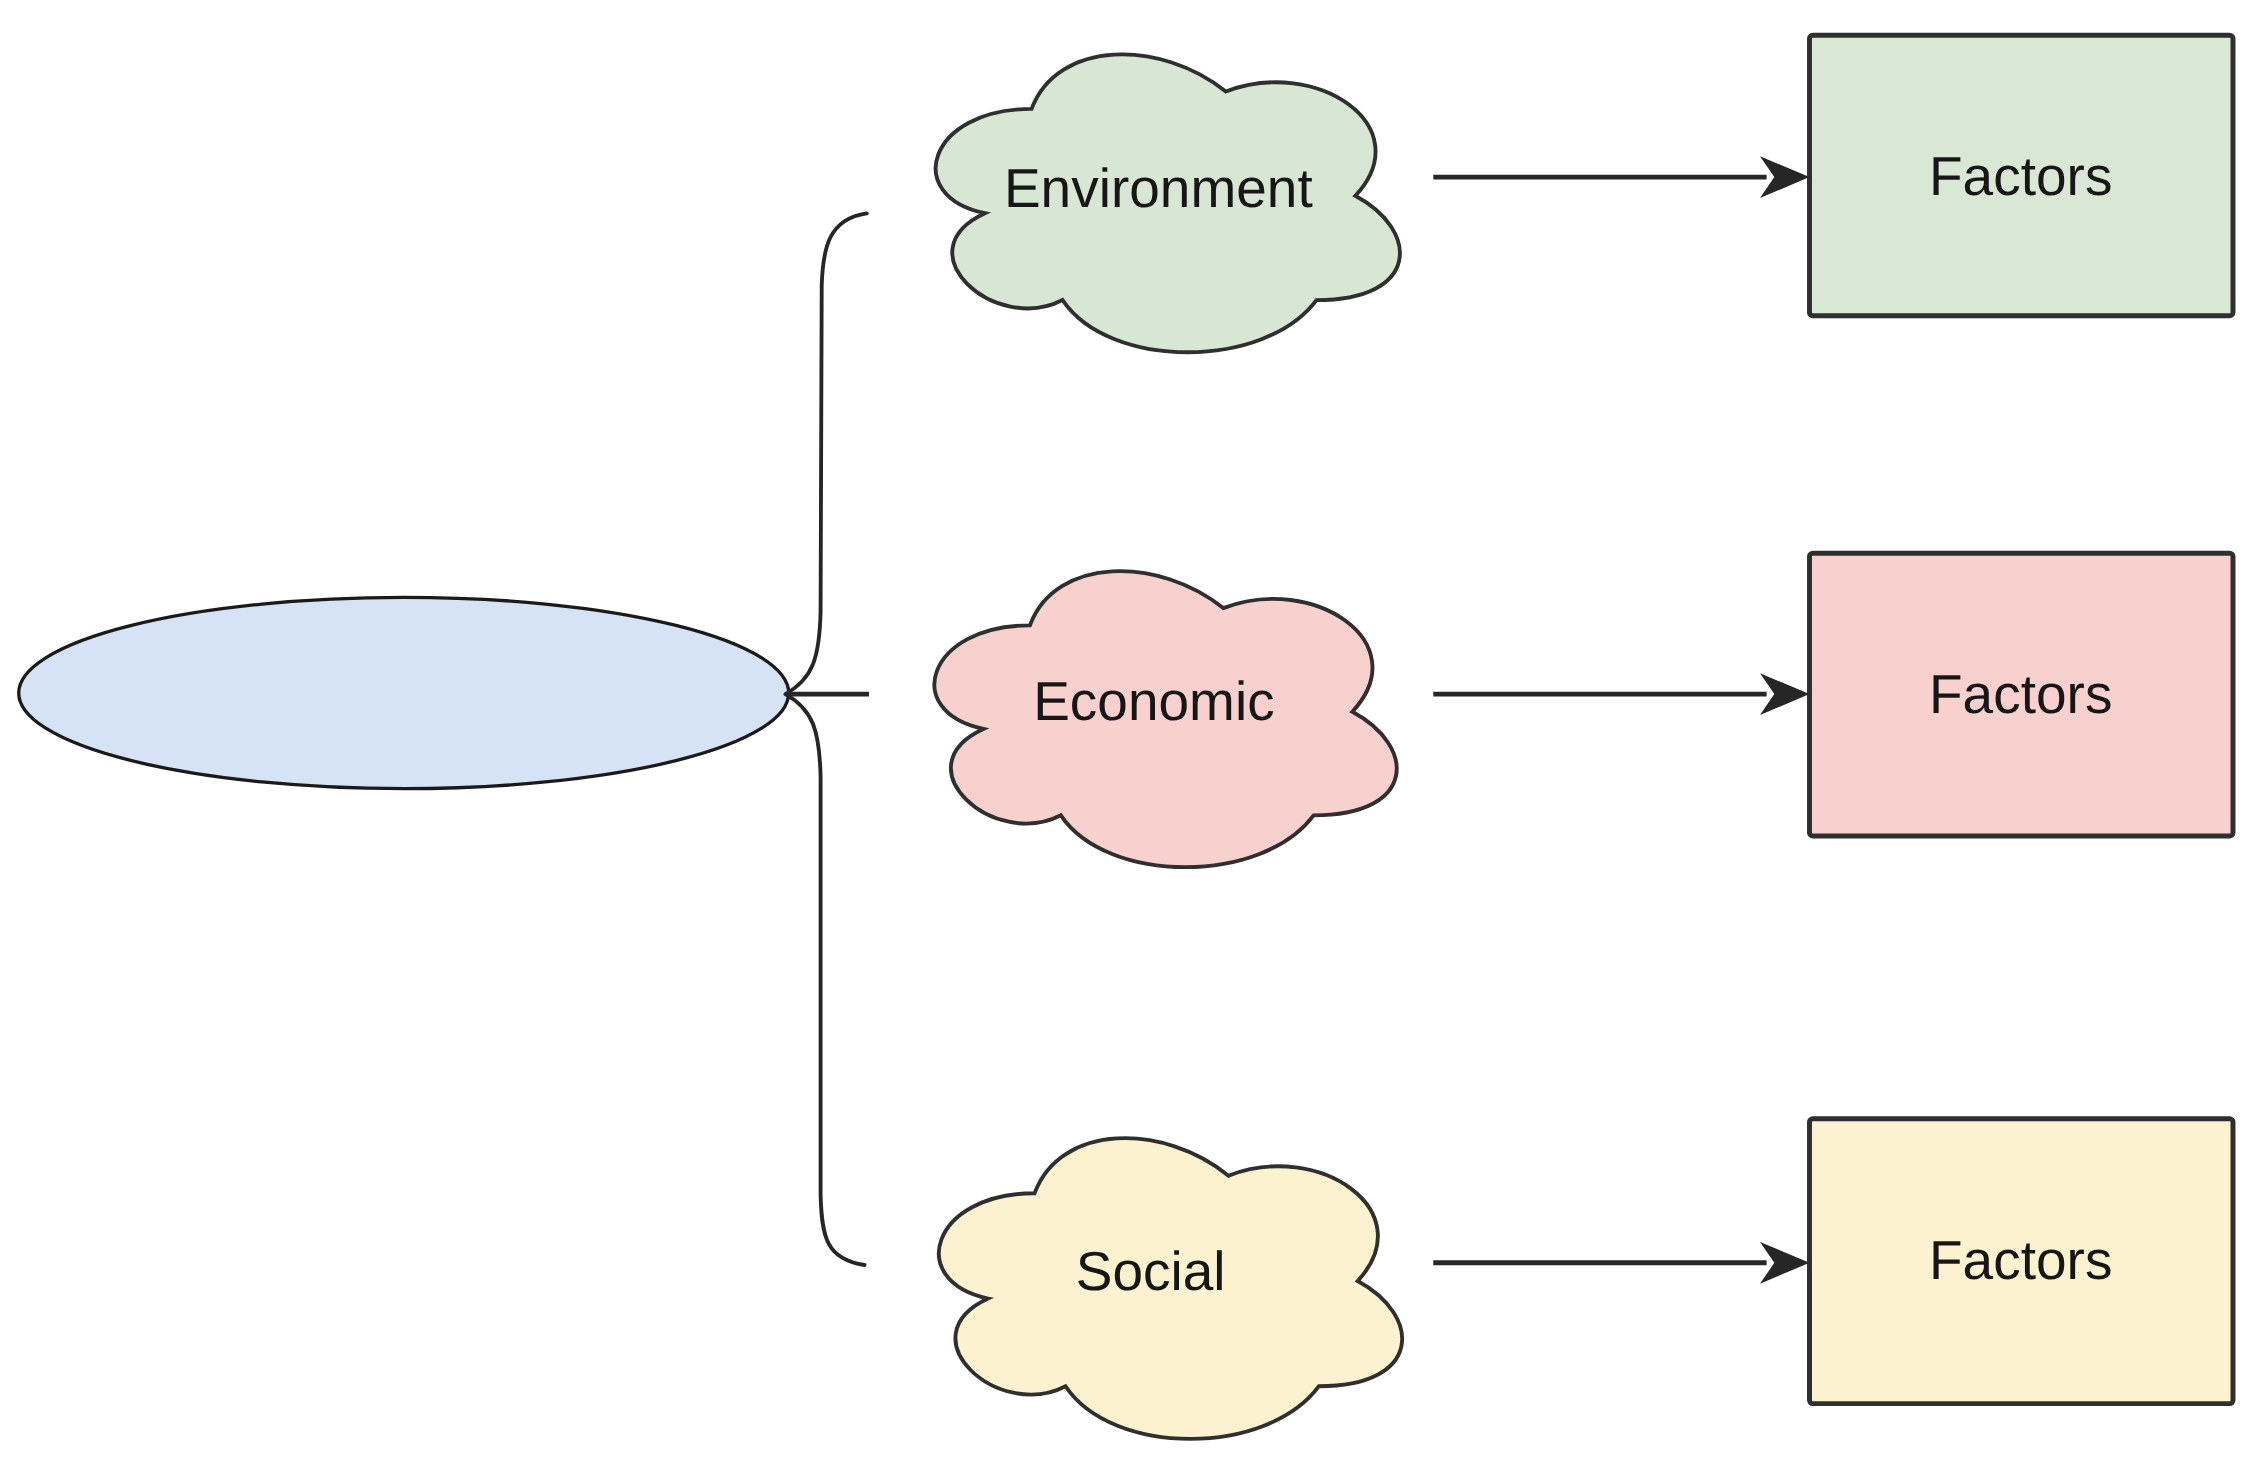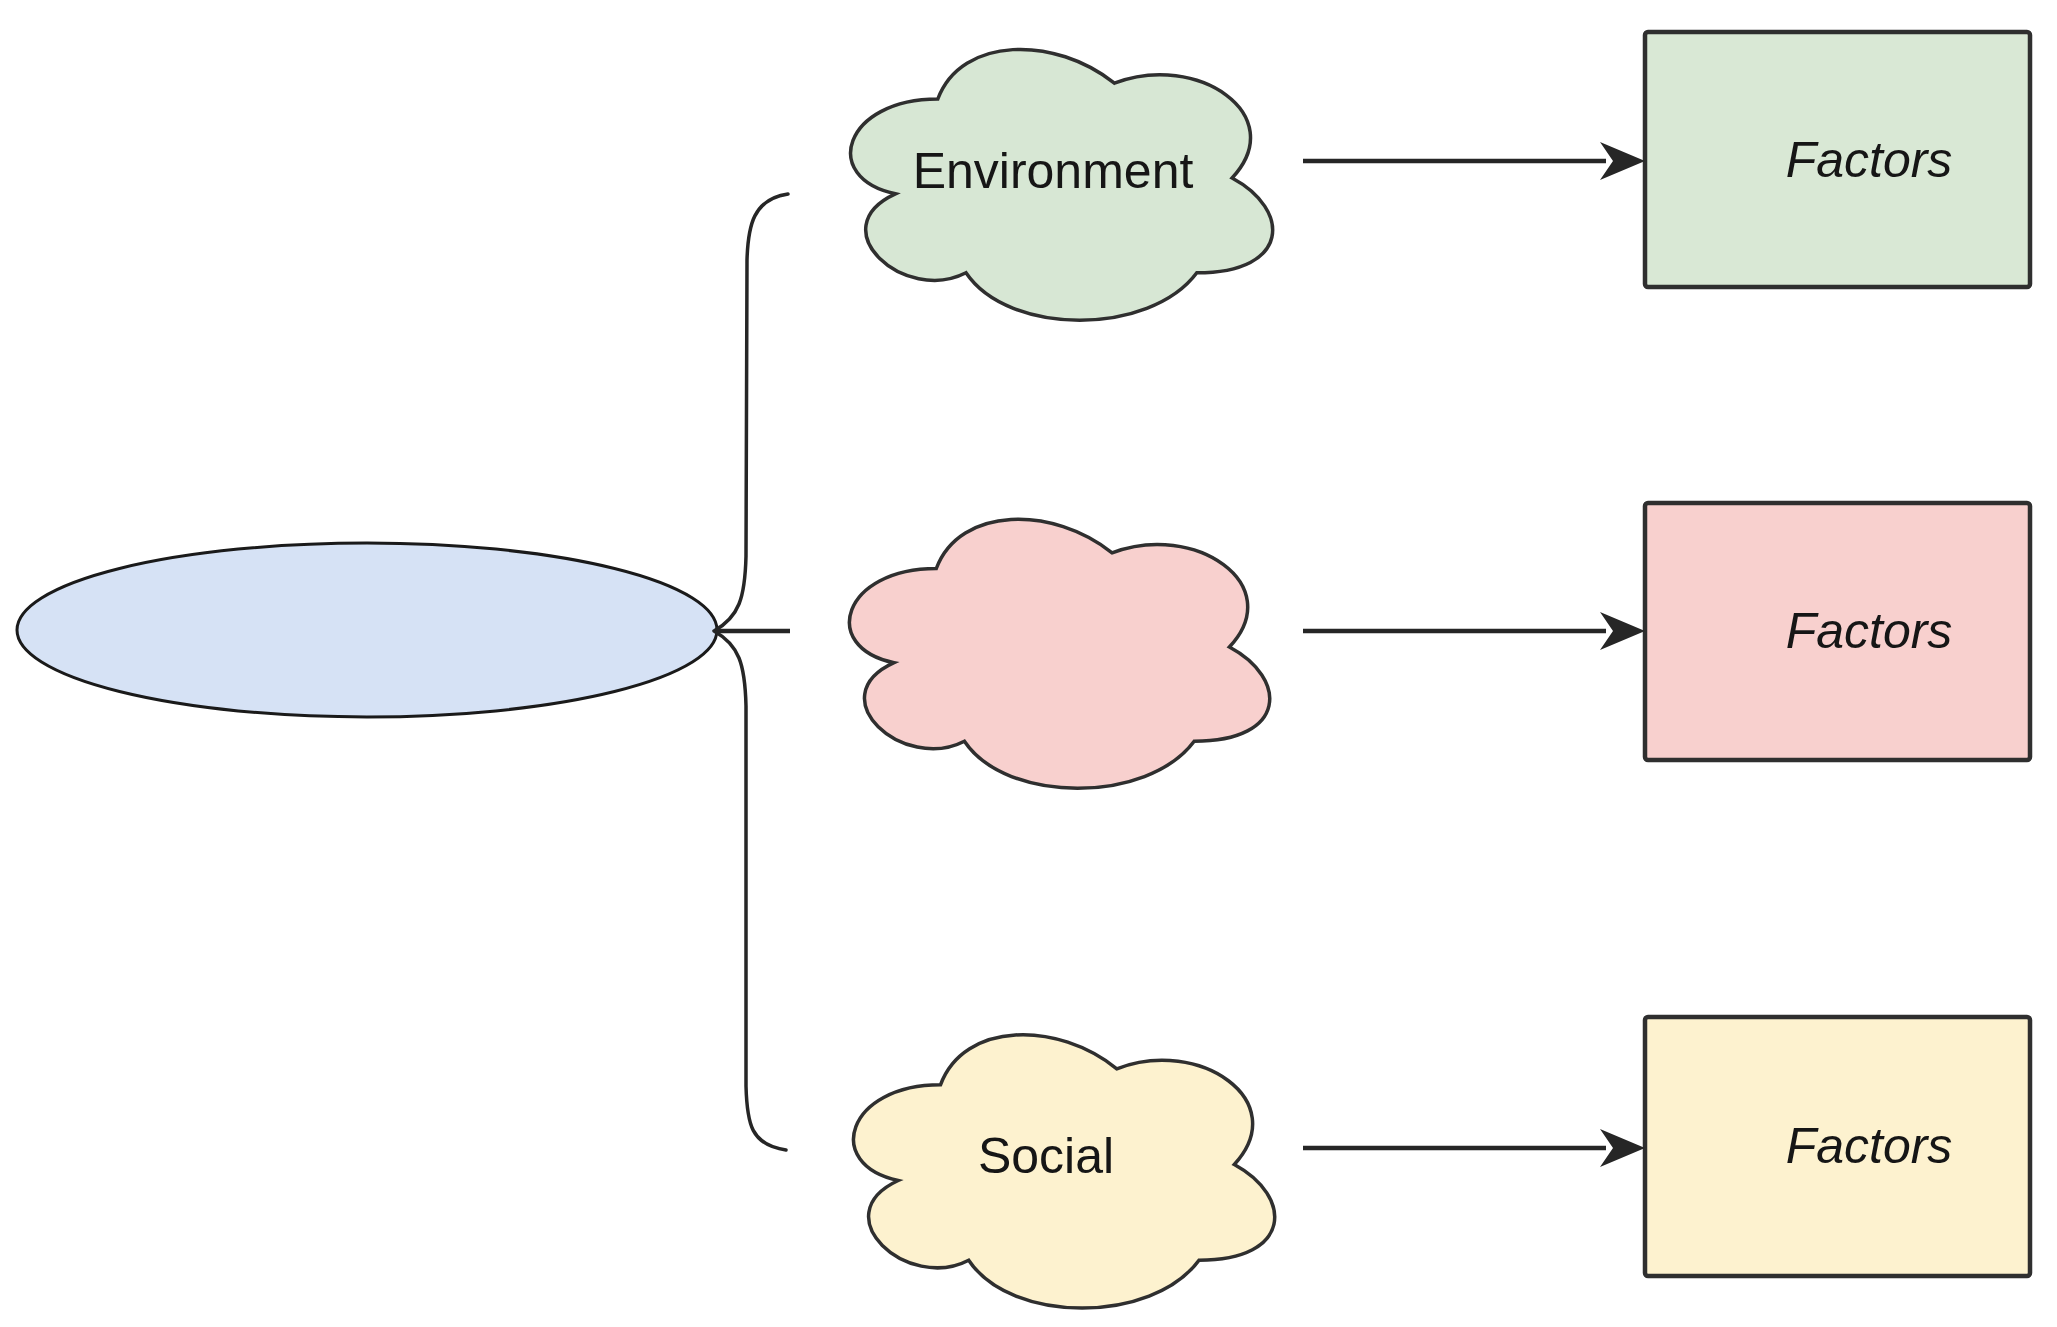--- a/index.html
+++ b/index.html
@@ -58,22 +58,20 @@
     font-family: "Liberation Serif", serif;
     font-size: 76px;
     color: #111111;
   }
   .cloud-label {
     font-size: 50px;
     text-align: center;
   }
   .factor-label {
     font-size: 50px;
-    font-style: italic;
-    margin-left: 32px;
   }
 </style>
 </head>
 <body>
 
 <div class="canvas">
 
   <svg class="diagram-svg" viewBox="0 0 2057 1327" xmlns="http://www.w3.org/2000/svg">
 
     <ellipse class="root-ellipse" cx="367" cy="630" rx="350" ry="87" fill="#d6e2f5"></ellipse>
@@ -123,19 +121,20 @@
 
     <line class="arrow-line" x1="1303" y1="631" x2="1606" y2="631" stroke="#262626"></line>
     <polygon points="1645,631 1600,612 1613,631 1600,650" fill="#262626"></polygon>
 
     <line class="arrow-line" x1="1303" y1="1148" x2="1606" y2="1148" stroke="#262626"></line>
     <polygon points="1645,1148 1600,1129 1613,1148 1600,1167" fill="#262626"></polygon>
   </svg>
 
 
   <div class="label cloud-label" style="left:1053px; top:171px;">Environment</div>
+  <div class="label cloud-label" style="left:1049px; top:638px;">Economic</div>
   <div class="label cloud-label" style="left:1046px; top:1156px;">Social</div>
 
   <div class="label factor-label" style="left:1837px; top:160px;">Factors</div>
   <div class="label factor-label" style="left:1837px; top:631px;">Factors</div>
   <div class="label factor-label" style="left:1837px; top:1146px;">Factors</div>
 
 </div>
 
 </body></html>

